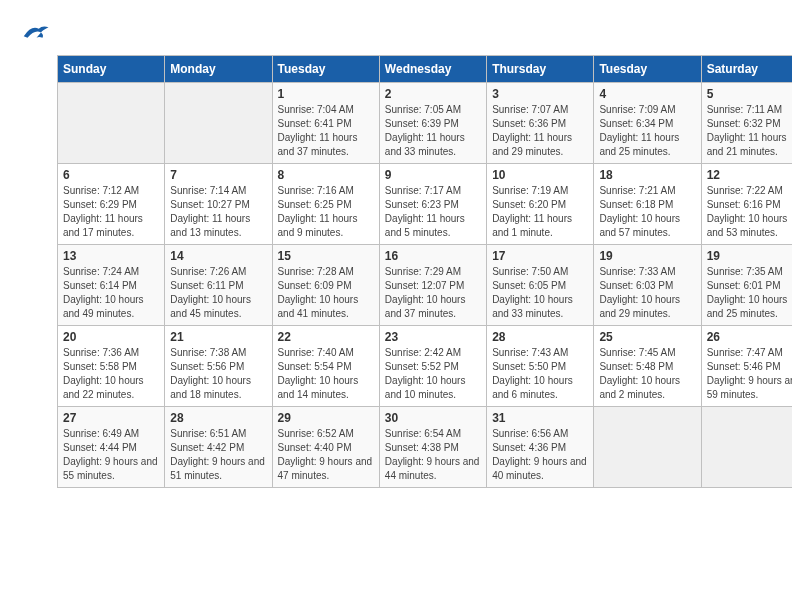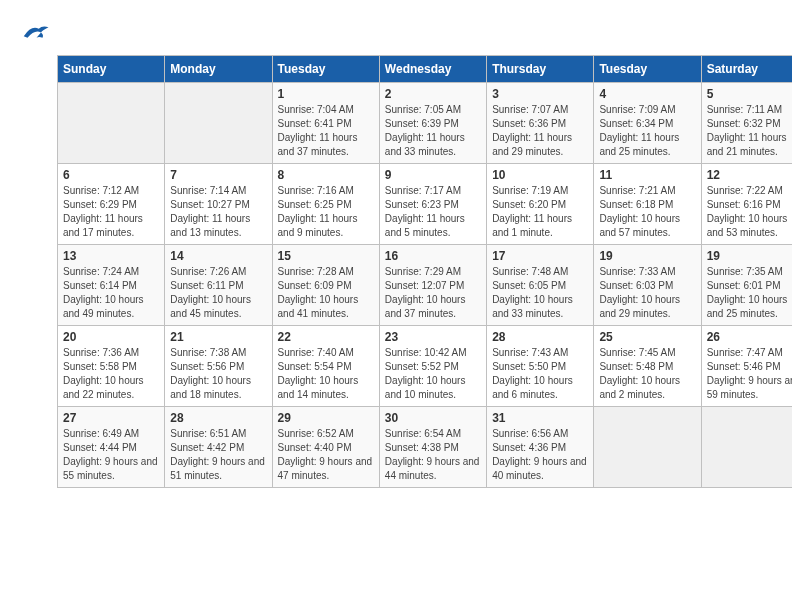--- a/index.html
+++ b/index.html
@@ -173,21 +173,21 @@
 Sunset: 6:23 PM
 Daylight: 11 hours and 5 minutes.</div>
         </td>
         <td>
           <span class="day-number">10</span>
           <div class="day-info">Sunrise: 7:19 AM
 Sunset: 6:20 PM
 Daylight: 11 hours and 1 minute.</div>
         </td>
         <td>
-          <span class="day-number">11</span>
+          <span class="day-number">18</span>
           <div class="day-info">Sunrise: 7:21 AM
 Sunset: 6:18 PM
 Daylight: 10 hours and 57 minutes.</div>
         </td>
         <td>
           <span class="day-number">12</span>
           <div class="day-info">Sunrise: 7:22 AM
 Sunset: 6:16 PM
 Daylight: 10 hours and 53 minutes.</div>
         </td>
@@ -212,21 +212,21 @@
 Daylight: 10 hours and 41 minutes.</div>
         </td>
         <td>
           <span class="day-number">16</span>
           <div class="day-info">Sunrise: 7:29 AM
 Sunset: 12:07 PM
 Daylight: 10 hours and 37 minutes.</div>
         </td>
         <td>
           <span class="day-number">17</span>
-          <div class="day-info">Sunrise: 7:48 AM
+          <div class="day-info">Sunrise: 7:50 AM
 Sunset: 6:05 PM
 Daylight: 10 hours and 33 minutes.</div>
         </td>
         <td>
           <span class="day-number">19</span>
           <div class="day-info">Sunrise: 7:33 AM
 Sunset: 6:03 PM
 Daylight: 10 hours and 29 minutes.</div>
         </td>
         <td>
@@ -250,21 +250,21 @@
 Daylight: 10 hours and 18 minutes.</div>
         </td>
         <td>
           <span class="day-number">22</span>
           <div class="day-info">Sunrise: 7:40 AM
 Sunset: 5:54 PM
 Daylight: 10 hours and 14 minutes.</div>
         </td>
         <td>
           <span class="day-number">23</span>
-          <div class="day-info">Sunrise: 10:42 AM
+          <div class="day-info">Sunrise: 2:42 AM
 Sunset: 5:52 PM
 Daylight: 10 hours and 10 minutes.</div>
         </td>
         <td>
           <span class="day-number">28</span>
           <div class="day-info">Sunrise: 7:43 AM
 Sunset: 5:50 PM
 Daylight: 10 hours and 6 minutes.</div>
         </td>
         <td>

